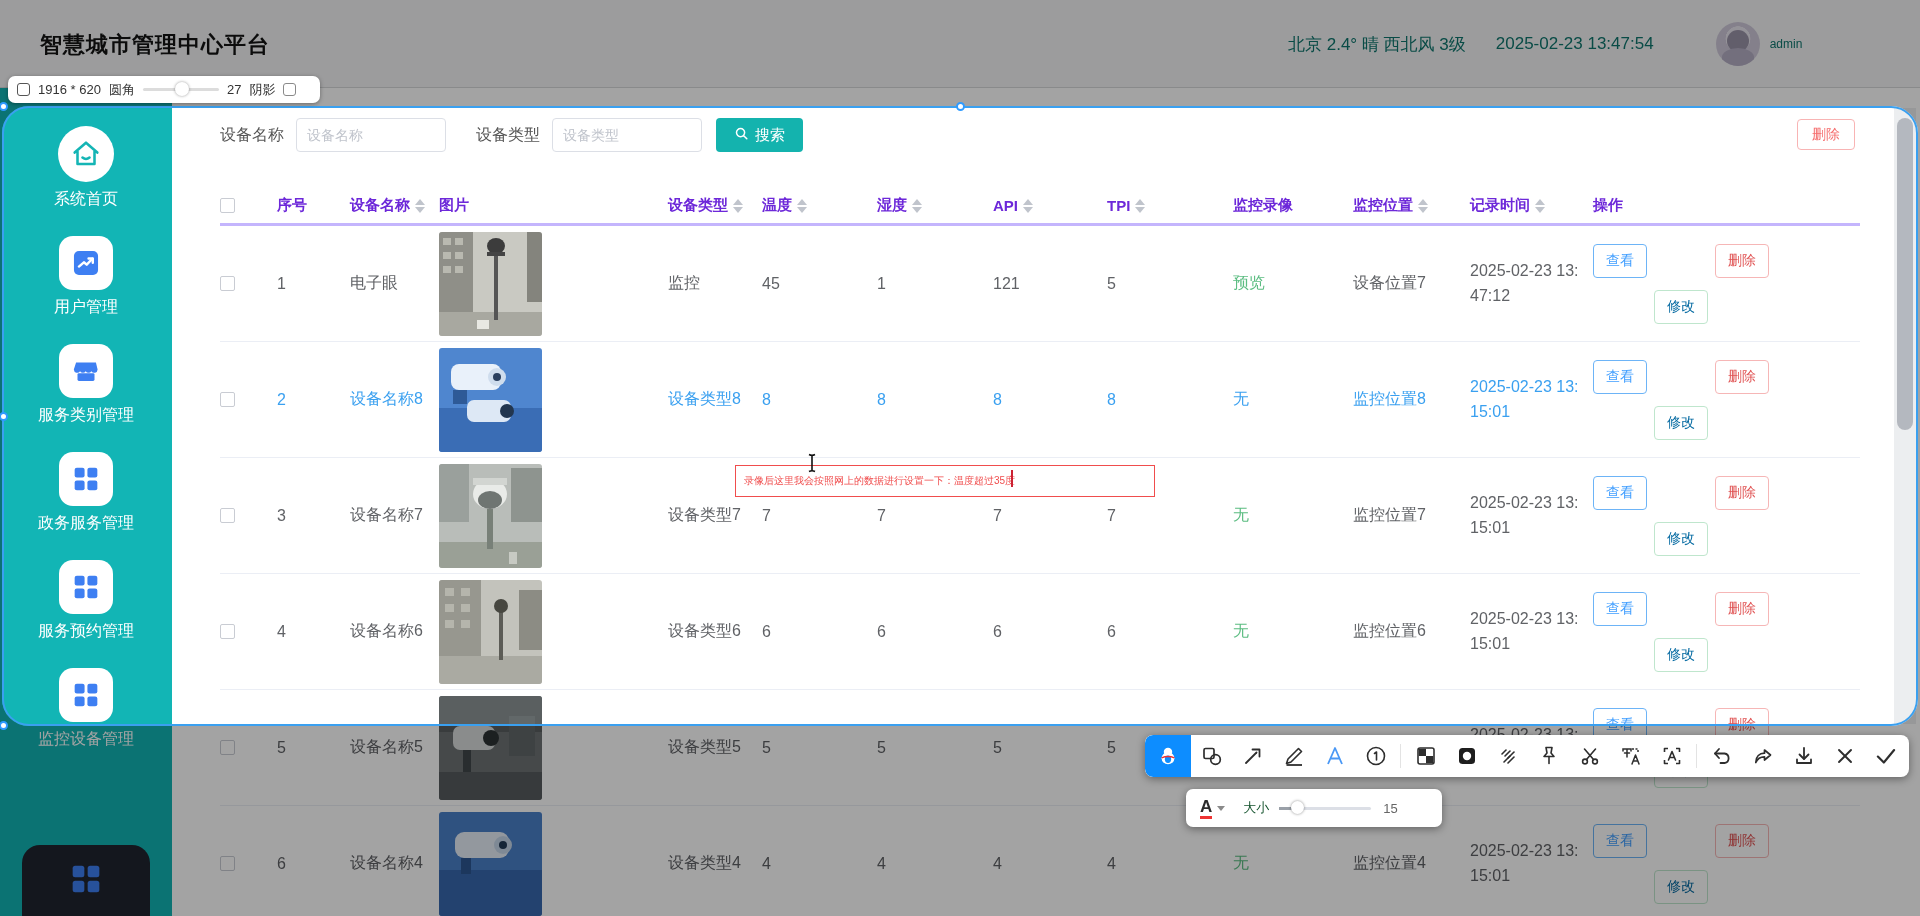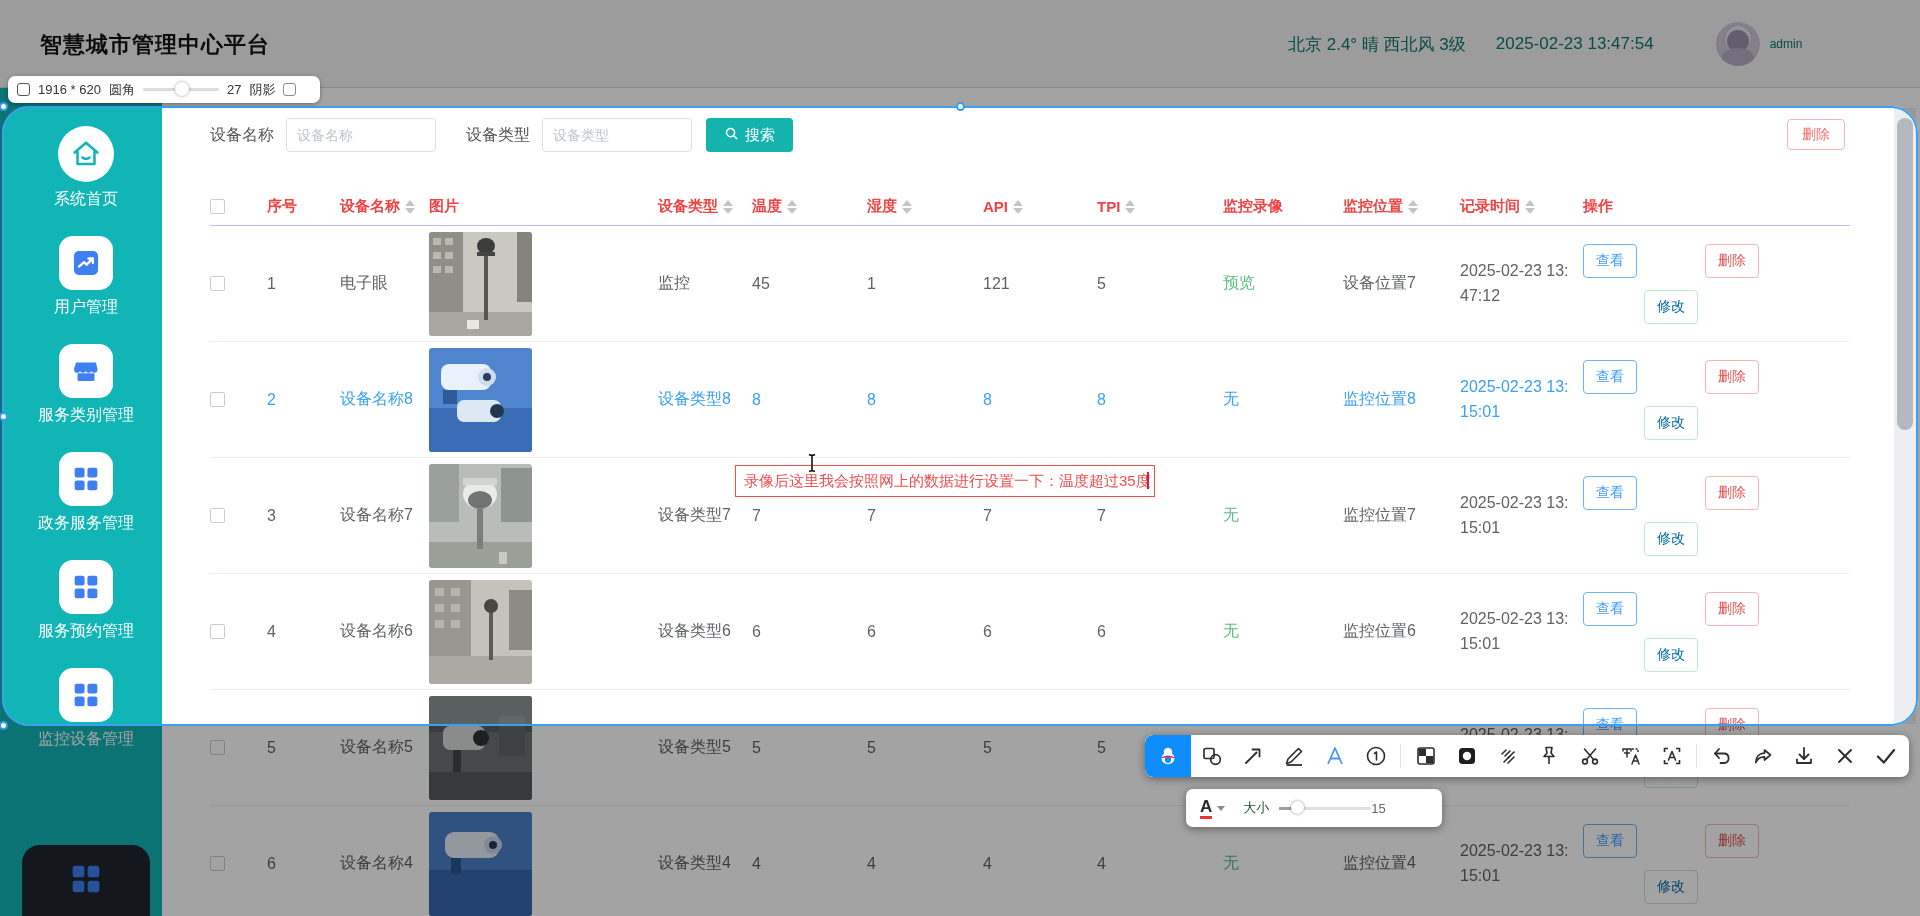--- a/index.html
+++ b/index.html
@@ -20,33 +20,33 @@
   
   .sidebar { position:absolute; left:0; top:88px; width:172px; height:828px; background:#12b5b5; overflow:hidden; }
   .side-items { display:flex; flex-direction:column; align-items:center; padding-top:38px; }
   .side-item { display:flex; flex-direction:column; align-items:center; margin-bottom:26px; cursor:pointer; }
   .tile { width:54px; height:54px; border-radius:14px; background:#fff; display:flex; align-items:center; justify-content:center; }
   .tile.round { border-radius:50%; width:56px; height:56px; }
   .side-label { margin-top:7px; font-size:16px; color:#fff; white-space:nowrap; }
   .active-pill { position:absolute; left:22px; top:757px; width:128px; height:170px; background:#20242f; border-radius:18px; display:flex; justify-content:center; padding-top:14px; }
 
   
-  .content { position:absolute; left:162px; top:88px; width:1748px; height:828px; background:#fff; }
+  .content { position:absolute; left:172px; top:88px; width:1748px; height:828px; background:#fff; }
   .search-row { position:absolute; left:48px; top:30px; display:flex; align-items:center; }
   .search-label { font-size:16px; color:#555; margin-right:12px; }
   .search-input { width:150px; height:34px; border:1px solid #dcdfe6; border-radius:4px; padding:0 10px; font-size:14px; color:#606266; outline:none; }
   .search-input::placeholder { color:#c0c4cc; }
   .gap { width:30px; }
   .btn-search { margin-left:14px; height:34px; padding:0 18px; background:#14b3ae; color:#fff; border:none; border-radius:4px; font-size:15px; display:flex; align-items:center; gap:6px; cursor:pointer; }
   .btn-del-top { position:absolute; left:1625px; top:31px; height:31px; padding:0 14px; background:#fff; border:1px solid #f8b4b4; color:#f56c6c; border-radius:4px; font-size:14px; cursor:pointer; }
 
   
   .table { position:absolute; left:48px; top:100px; width:1640px; font-size:16px; color:#606266; }
   .tr { display:flex; align-items:center; border-bottom:1px solid #ebeef5; }
-  .tr.head { height:38px; font-size:15px; font-weight:bold; color:#ef4444; border-bottom:1px solid #c4b5fd; }
+  .tr.head { height:38px; font-size:15px; font-weight:bold; color:#6d28d9; border-bottom:3px solid #c4b5fd; }
   .tr.row { height:116px; }
   .td { flex:0 0 auto; padding-right:6px; display:flex; align-items:center; }
   .c-ck{width:57px;} .c-no{width:73px;} .c-name{width:89px;} .c-img{width:229px;}
   .c-type{width:94px;} .c-temp{width:115px;} .c-hum{width:116px;} .c-api{width:114px;align-items:center;}
   .c-tpi{width:126px;} .c-video{width:120px;} .c-loc{width:117px;} .c-time{width:123px;}
   .c-ops{flex:1 1 auto;}
   .ckbox { width:15px; height:15px; border:1px solid #c9ccd3; border-radius:2px; background:#fff; cursor:pointer; }
   .sort { display:inline-flex; flex-direction:column; margin-left:5px; gap:2px; cursor:pointer; }
   .sort i { width:0; height:0; border-left:5px solid transparent; border-right:5px solid transparent; display:block; }
   .sort .up { border-bottom:6px solid #c0c4cc; }
@@ -69,38 +69,38 @@
   
   .selection { position:absolute; left:2px; top:106px; width:1916px; height:620px; border:2px solid #3aa0f0; border-radius:27px; box-shadow:0 0 0 3000px rgba(0,0,0,0.36); z-index:50; pointer-events:none; }
   .handle { position:absolute; width:9px; height:9px; border-radius:50%; background:#fff; border:2px solid #2f9bff; z-index:55; }
 
   .size-pill { position:absolute; left:8px; top:76px; width:312px; height:27px; background:#fff; border-radius:7px; box-shadow:0 1px 4px rgba(0,0,0,.35); display:flex; align-items:center; padding:0 9px; gap:8px; z-index:60; font-size:13px; color:#333; }
   .pill-icon { width:13px; height:13px; border:1.5px solid #555; border-radius:3px; }
   .pill-slider { position:relative; width:76px; height:3px; background:#dcdcdc; border-radius:2px; }
   .pill-slider .ph { position:absolute; left:32px; top:-6px; width:14px; height:14px; border-radius:50%; background:#fff; box-shadow:0 0 3px rgba(0,0,0,.4); }
   .pill-check { width:13px; height:13px; border:1.5px solid #8a8a8a; border-radius:3px; background:#fff; }
 
-  .anno-box { position:absolute; left:735px; top:465px; width:420px; height:32px; border:1px solid #f04d4d; background:rgba(255,255,255,.92); color:#f04d4d; font-size:15px; line-height:30px; padding:0 8px; z-index:40; white-space:nowrap; }
+  .anno-box { position:absolute; left:735px; top:465px; width:420px; height:32px; border:1px solid #f04d4d; background:rgba(255,255,255,.92); color:#f04d4d; font-size:10px; line-height:30px; padding:0 8px; z-index:40; white-space:nowrap; }
   .anno-caret { display:inline-block; width:2px; height:17px; background:#c23; vertical-align:-3px; margin-left:-4px; }
   .ibeam { position:absolute; left:806px; top:453px; z-index:70; }
 
   .cap-toolbar { position:absolute; left:1145px; top:735px; width:764px; height:42px; background:#fff; border-radius:8px; box-shadow:0 2px 8px rgba(0,0,0,.4); display:flex; align-items:center; z-index:60; overflow:hidden; }
   .tool { width:41px; height:42px; display:flex; align-items:center; justify-content:center; cursor:pointer; }
   .tool svg { display:block; }
   .tool.qq { width:46px; background:#0d8dff; border-radius:8px 0 0 8px; }
   .tool-sep { width:1px; height:24px; background:#e3e3e3; margin:0 4px; }
 
   .font-panel { position:absolute; left:1186px; top:789px; width:256px; height:38px; background:#fff; border-radius:7px; box-shadow:0 2px 8px rgba(0,0,0,.4); display:flex; align-items:center; padding:0 14px; z-index:60; }
   .fp-a { font-size:17px; font-weight:bold; color:#2b2b2b; border-bottom:3px solid #e33; line-height:1; padding-bottom:1px; cursor:pointer; }
   .fp-caret { width:0; height:0; border-left:4px solid transparent; border-right:4px solid transparent; border-top:5px solid #8a8a8a; margin-left:5px; cursor:pointer; }
   .fp-size-label { font-size:13px; color:#14532d; margin-left:18px; }
   .fp-slider { position:relative; width:92px; height:3px; background:#dcdfe6; border-radius:2px; margin-left:10px; }
   .fp-slider .fill { position:absolute; left:0; top:0; height:3px; width:18px; background:#9aa0a8; }
   .fp-slider .fh { position:absolute; left:12px; top:-5.5px; width:13px; height:13px; border-radius:50%; background:#fff; box-shadow:0 0 3px rgba(0,0,0,.45); }
-  .fp-val { font-size:13px; color:#666; }
+  .fp-val { font-size:13px; color:#666; margin-left:12px; }
 </style>
 </head>
 <body>
 
 <div class="stage">
 
   <div class="app-header">
     <div class="app-title">智慧城市管理中心平台</div>
     <div class="header-right">
       <span class="weather">北京 2.4° 晴 西北风 3级</span>

